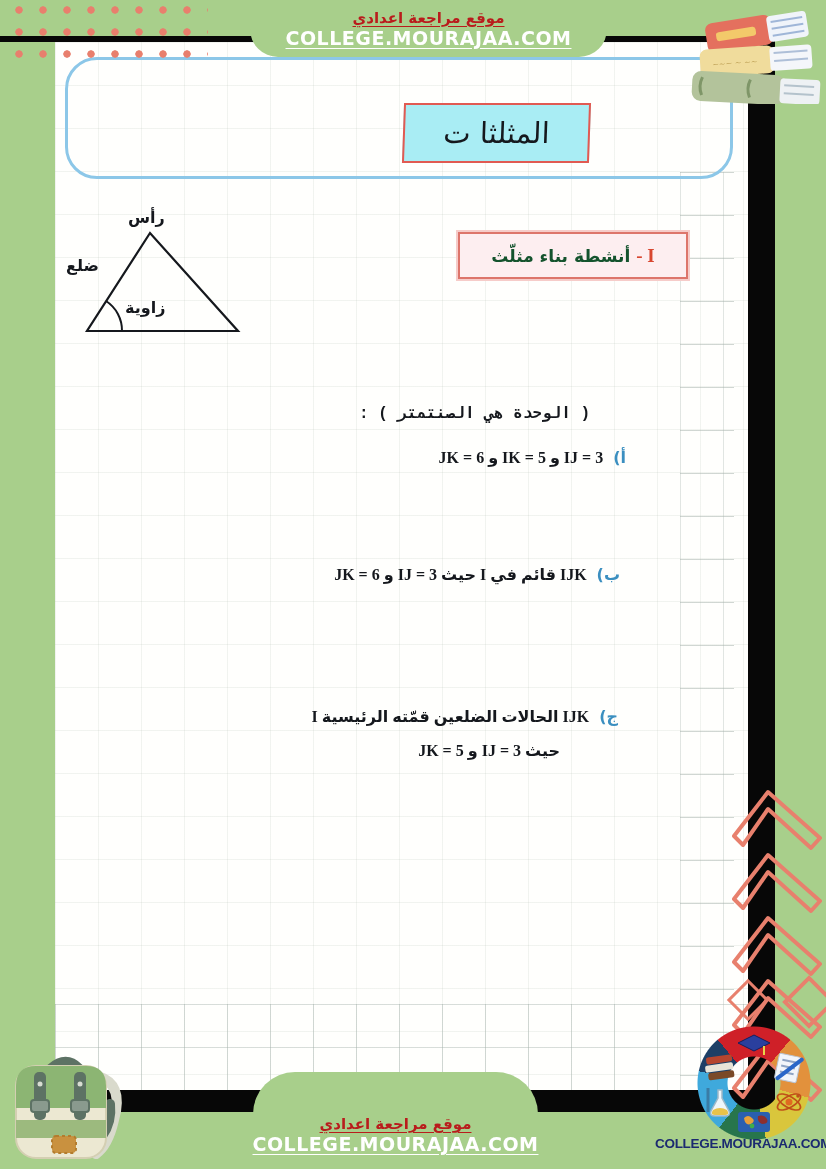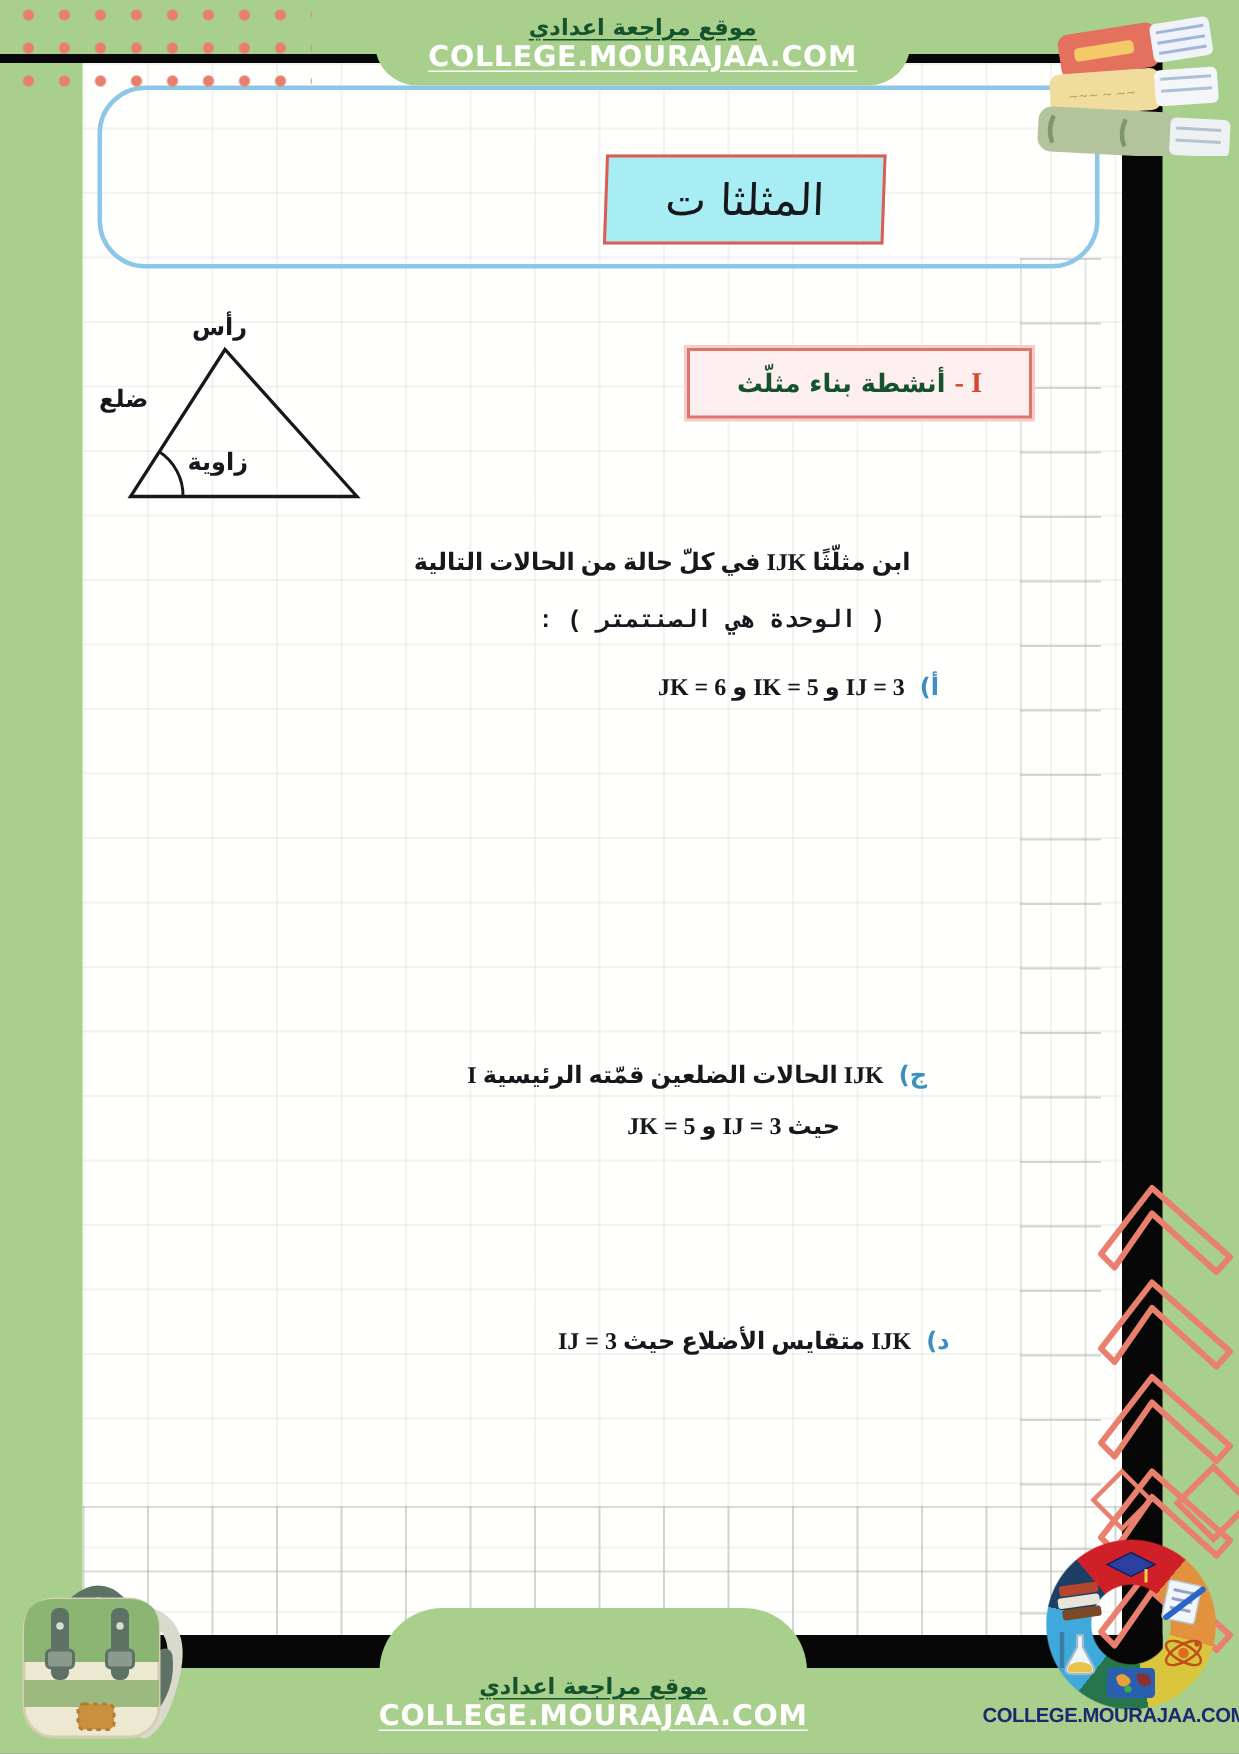--- a/index.html
+++ b/index.html
@@ -78,21 +78,21 @@
     position:absolute;left:250px;top:0;width:357px;height:57px;z-index:3;
     background:#a8cf8b;border-radius:0 0 28px 28px;
     display:flex;flex-direction:column;align-items:center;justify-content:center;
   }
   .footer-tab{
     position:absolute;left:253px;top:1072px;width:285px;height:97px;z-index:3;
     background:#a8cf8b;border-radius:42px 42px 0 0;
     display:flex;flex-direction:column;align-items:center;justify-content:flex-end;
     padding-bottom:14px;box-sizing:border-box;
   }
-  .site-ar{color:#14532d;font-weight:bold;font-size:15px;text-decoration:underline;text-underline-offset:3px;}
+  .site-ar{color:#b91c1c;font-weight:bold;font-size:15px;text-decoration:underline;text-underline-offset:3px;}
   .site-url{color:#fff;font-weight:bold;font-size:19px;text-decoration:underline;text-underline-offset:3px;letter-spacing:.5px;}
   
   .dots{
     position:absolute;left:0;top:-4px;width:208px;height:64px;z-index:4;
     background-image:radial-gradient(circle,#e87f6d 3.4px,rgba(0,0,0,0) 4px);
     background-size:24px 22px;background-position:7px 3px;
   }
   .chevron{position:absolute;left:730px;z-index:3;}
   .chev-1{top:788px;} .chev-2{top:851px;} .chev-3{top:914px;} .chev-4{top:977px;} .chev-5{top:1040px;}
   .diamond{position:absolute;border:3px solid #e8806d;transform:rotate(45deg);z-index:3;}
@@ -139,36 +139,35 @@
       <text x="63" y="18">رأس</text>
       <text x="1" y="66">ضلع</text>
       <text x="60" y="108">زاوية</text>
     </svg>
 
     <div class="section-box">
       <span class="sec-num">I -</span>
       <span class="sec-title">أنشطة بناء مثلّث</span>
     </div>
 
-    <div class="rtl-line ar-serif intro1">ابن مثلّثًا IJK في كلّ حالة من الحالات التالية</div>
     <div class="rtl-line intro2">( الوحدة هي الصنتمتر ) :</div>
 
     <div class="rtl-line ar-serif case-a">
       <span class="case-label">أ)</span><span>IJ = 3 و IK = 5 و JK = 6</span>
     </div>
 
+    <div class="rtl-line ar-serif case-b">
+      <span class="case-label">ب)</span><span>IJK قائم في I حيث IJ = 3 و JK = 6</span>
+    </div>
 
     <div class="rtl-line ar-serif case-c">
       <div><span class="case-label">ج)</span><span>IJK الحالات الضلعين قمّته الرئيسية I</span></div>
       <div class="line2">حيث IJ = 3 و JK = 5</div>
     </div>
 
-    <div class="rtl-line ar-serif case-d">
-      <span class="case-label">د)</span><span>IJK متقايس الأضلاع حيث IJ = 3</span>
-    </div>
   </div>
 
   <div class="header-tab">
     <div class="site-ar">موقع مراجعة اعدادي</div>
     <div class="site-url">COLLEGE.MOURAJAA.COM</div>
   </div>
 
   <div class="footer-tab">
     <div class="site-ar">موقع مراجعة اعدادي</div>
     <div class="site-url">COLLEGE.MOURAJAA.COM</div>

